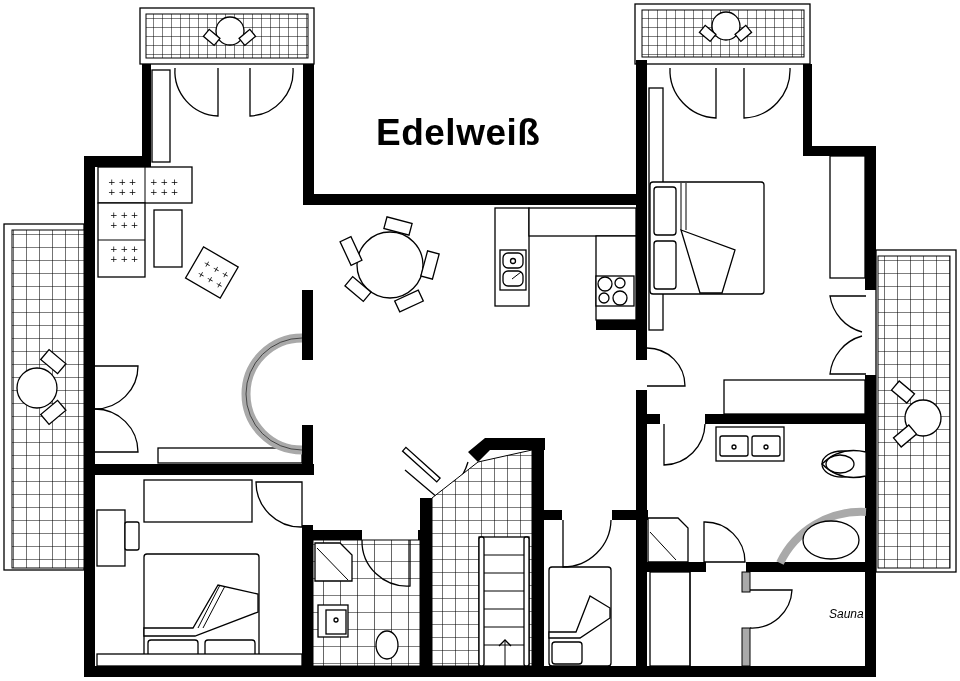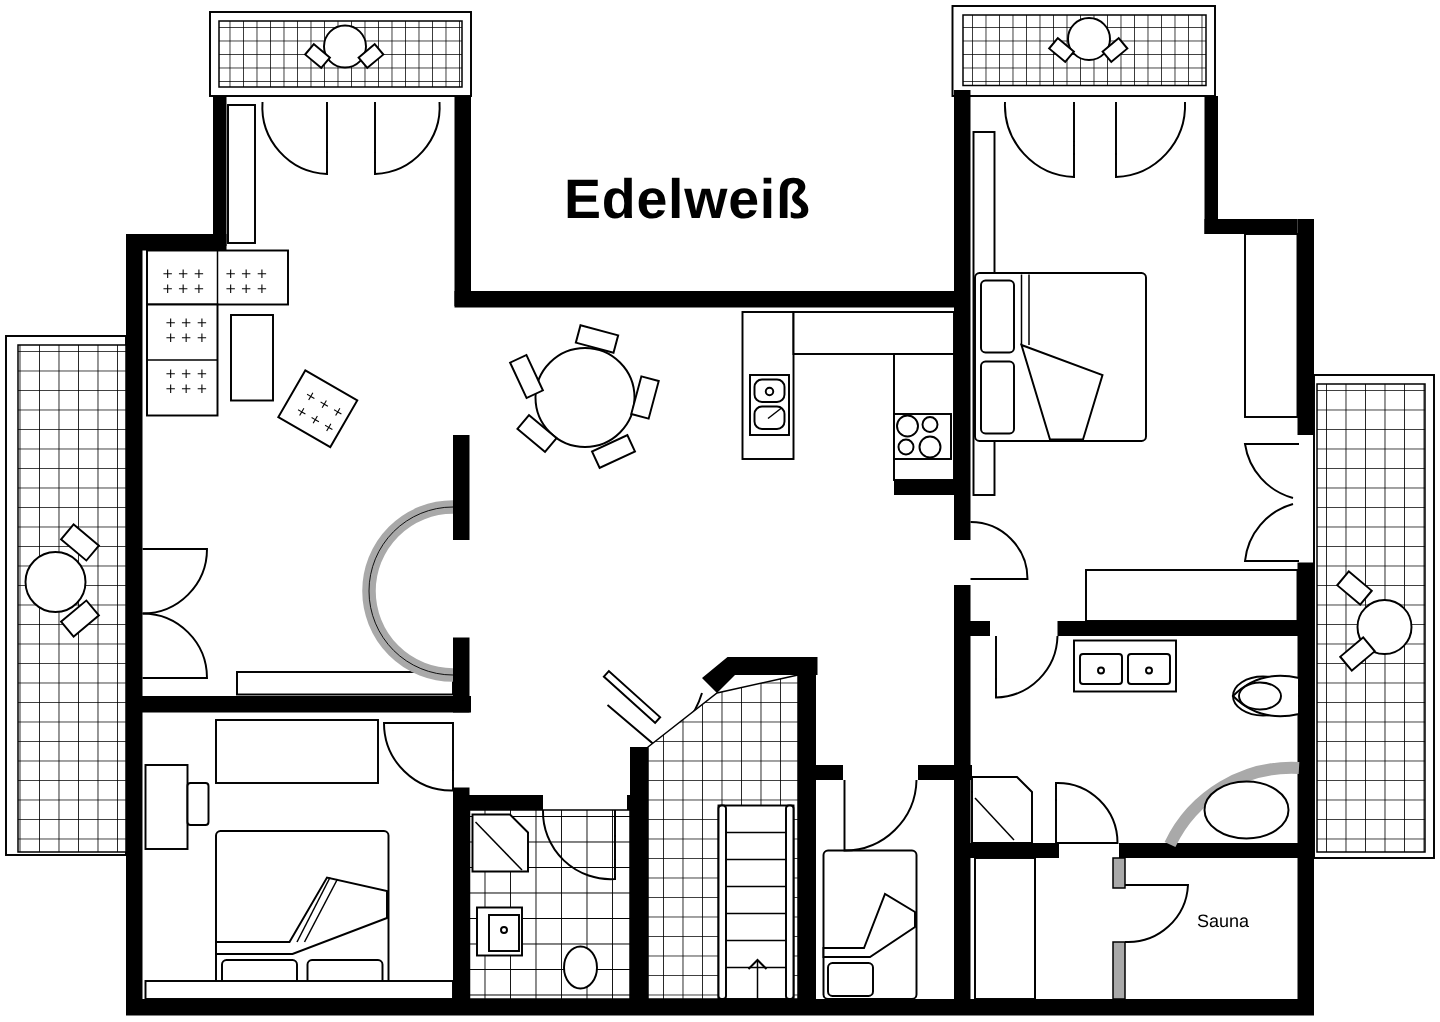--- a/index.html
+++ b/index.html
@@ -260,13 +260,13 @@
 
   <g>
     <rect x="549" y="567" width="62" height="99" rx="3" class="furn"></rect>
     <rect x="552" y="642" width="30" height="22" rx="3" class="furn"></rect>
     <polygon points="549,632 576,632 590,596 610,608 610,618 580,638 549,638" class="furn"></polygon>
     <path d="M563 520 V567 A48 48 0 0 0 611 520" class="thin"></path>
   </g>
 </svg>
 
 <div class="title">Edelweiß</div>
-<div class="label" style="left:798px; top:607px;">Sauna</div>
+<div class="label" style="left:829px; top:607px;font-style:italic;">Sauna</div>
 
 </body></html>

